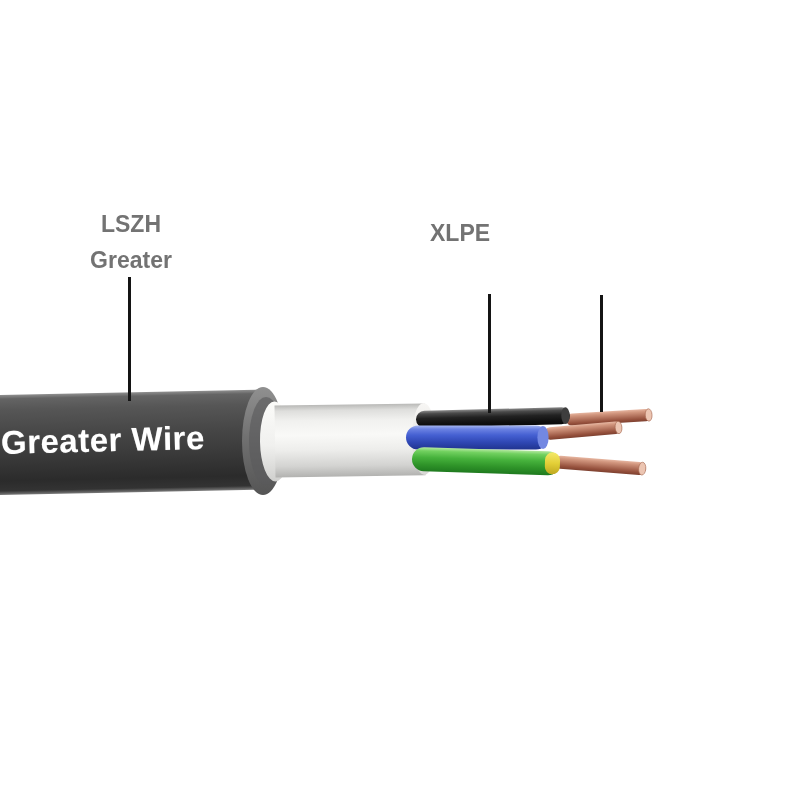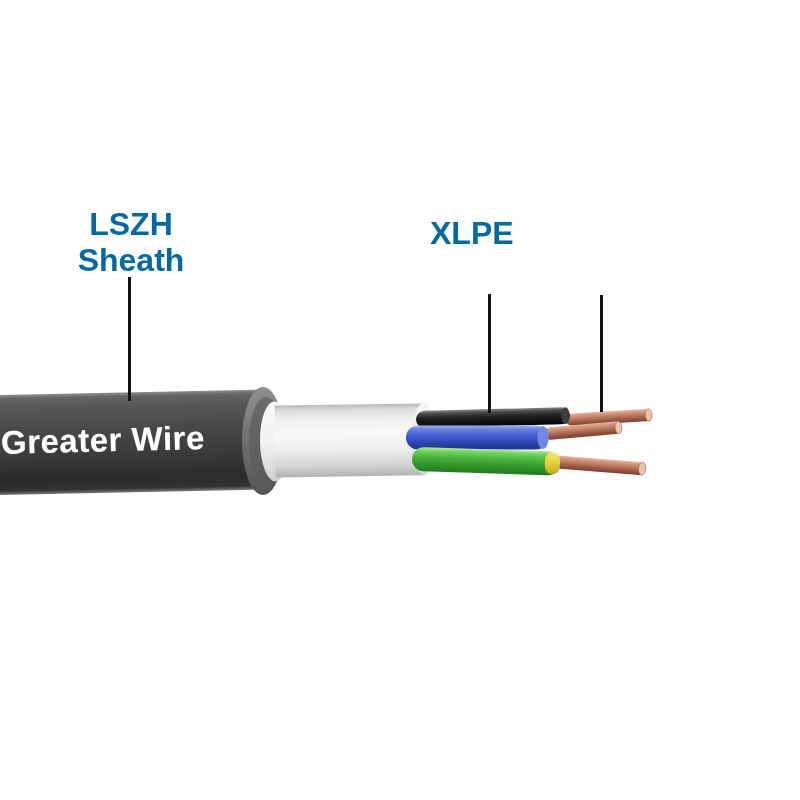--- a/index.html
+++ b/index.html
@@ -17,22 +17,22 @@
   }
   .cable-svg {
     position: absolute;
     left: 0;
     top: 0;
     width: 800px;
     height: 800px;
   }
   .label {
     position: absolute;
-    color: #0369a1;
-    font-size: 32px;
+    color: #737373;
+    font-size: 23px;
     font-weight: 700;
     line-height: 25px;
     white-space: nowrap;
   }
   .label .line2 {
     display: block;
   }
   .label-lszh {
     left: 41px;
     top: 212px;
@@ -192,21 +192,21 @@
   </svg>
 
   <div class="brand">Greater Wire</div>
 
   <div class="leader leader-sheath"></div>
   <div class="leader leader-xlpe"></div>
   <div class="leader leader-copper"></div>
 
   <div class="label label-lszh">
     <span class="line1">LSZH</span>
-    <span class="line2">Sheath</span>
+    <span class="line2">Greater</span>
   </div>
 
   <div class="label label-xlpe">
     <span class="line1">XLPE</span>
   </div>
 
 
 </div>
 
 </body></html>

